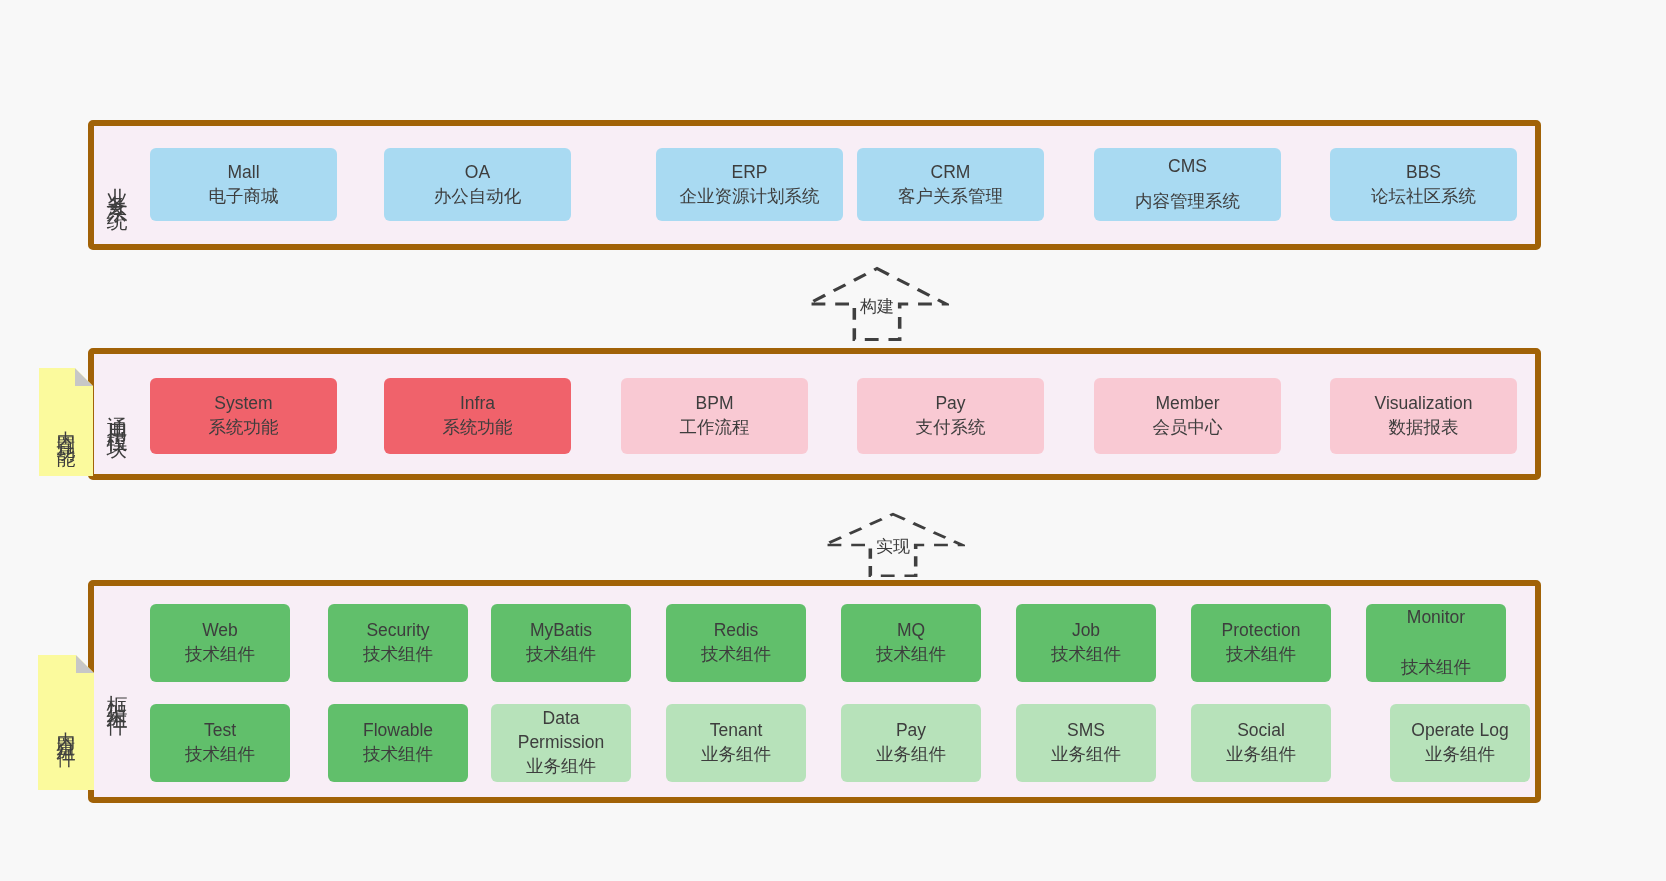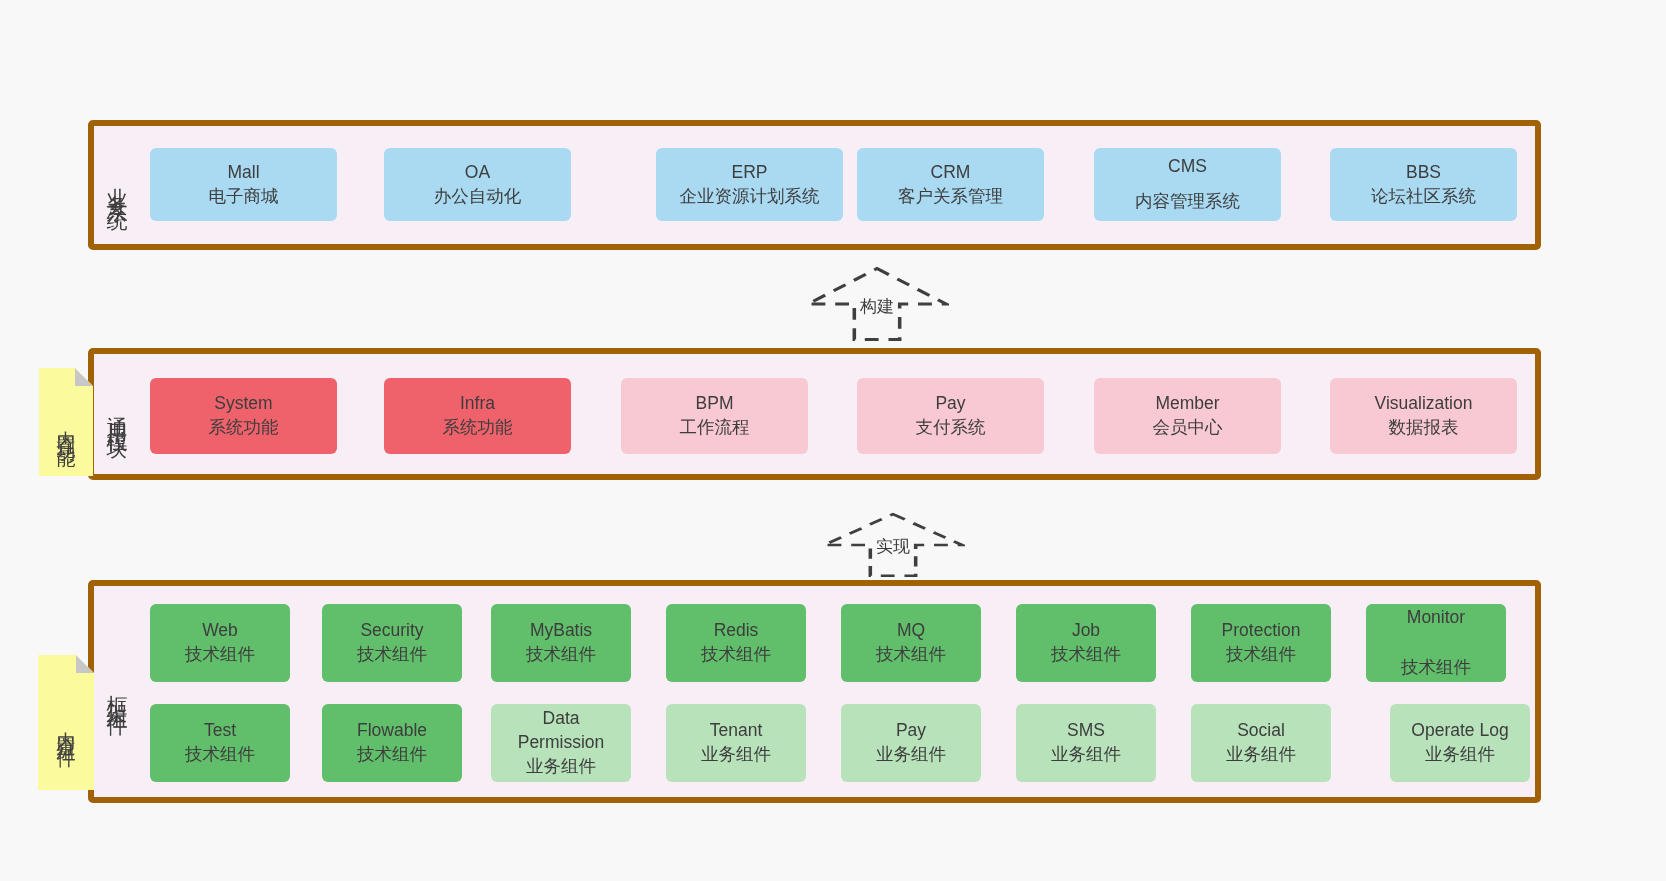--- a/index.html
+++ b/index.html
@@ -52,21 +52,21 @@
   .pink{background:#f9c9d3;}
   .green{background:#61bf6b;}
   .lightgreen{background:#b7e2ba;}
 
   
   .c6-0{left:56px;}  .c6-1{left:290px;} .c6-2{left:527px;}
   .c6-3{left:763px;} .c6-4{left:1000px;}.c6-5{left:1236px;}
   .w6{width:187px;}
 
   
-  .c8-0{left:56px;}  .c8-1{left:228px;} .c8-2{left:397px;} .c8-3{left:572px;}
+  .c8-0{left:56px;}  .c8-1{left:234px;} .c8-2{left:397px;} .c8-3{left:572px;}
   .c8-4{left:747px;} .c8-5{left:922px;} .c8-6{left:1097px;}.c8-7{left:1272px;}
   .w8{width:140px;}
 
   
   .sticky{
     position:absolute;
     background:#fbfa9d;
     z-index:3;
     clip-path:polygon(0 0, calc(100% - 18px) 0, 100% 18px, 100% 100%, 0 100%);
     display:flex;align-items:center;justify-content:center;

